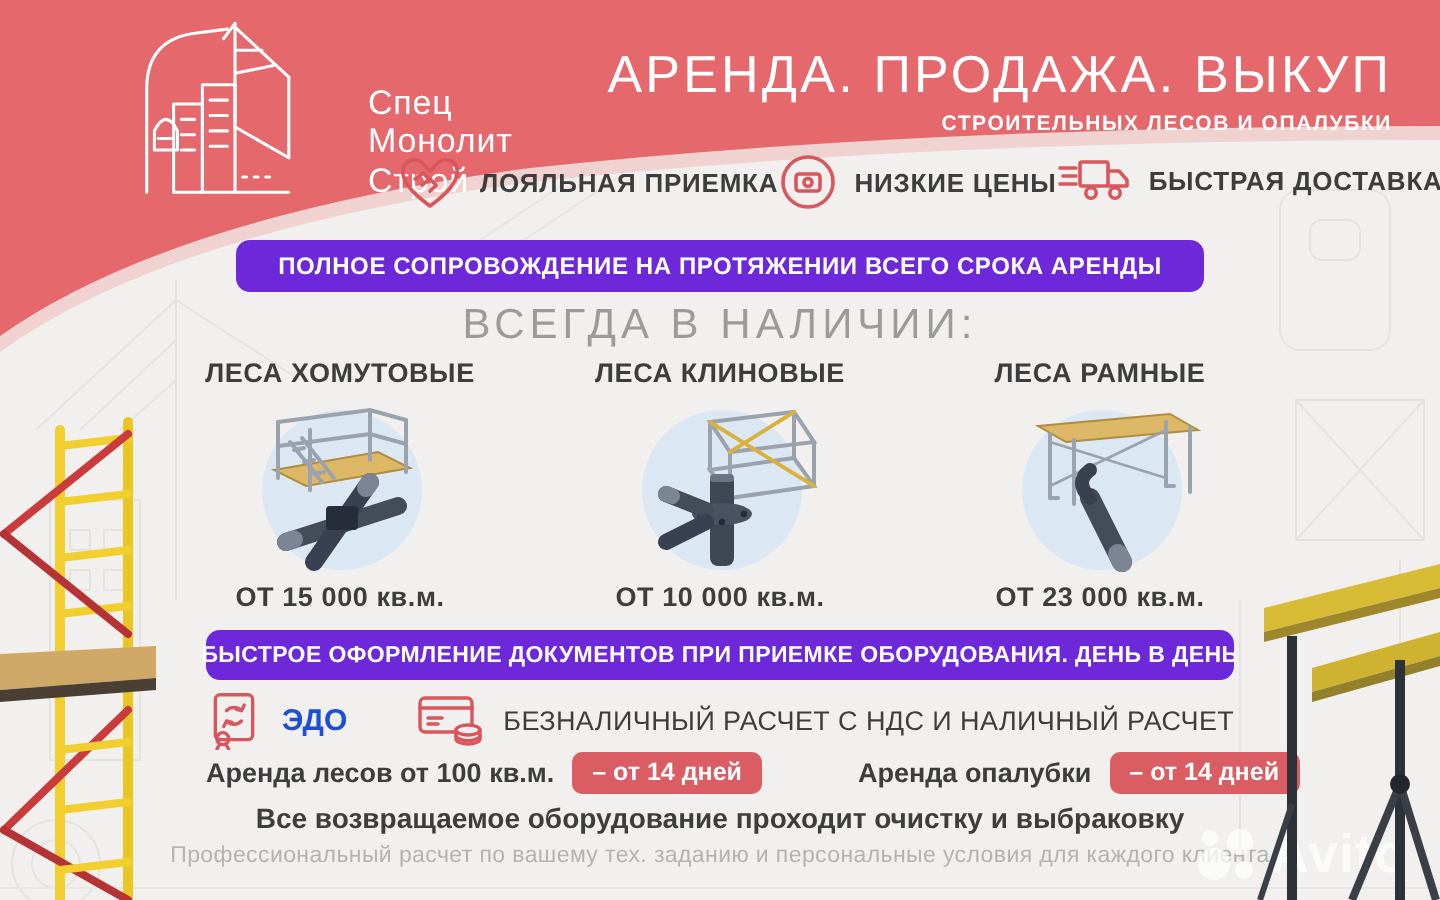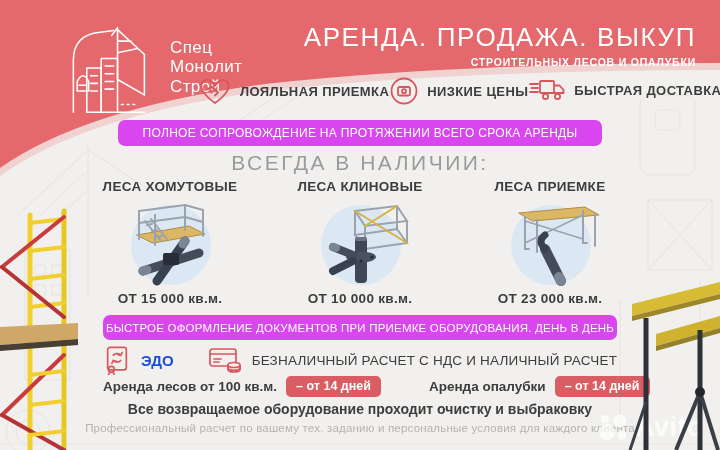--- a/index.html
+++ b/index.html
@@ -5,32 +5,32 @@
   html,body{margin:0;padding:0;}
   body{font-family:"Liberation Sans", sans-serif;}
   .canvas{position:relative;width:720px;height:450px;background:#f1f0ee;overflow:hidden;}
   svg{display:block;}
 
   .bg-pattern{position:absolute;left:0;top:0;z-index:0;}
   .left-tower{position:absolute;left:0;top:205px;z-index:1;}
   .right-formwork{position:absolute;right:0;top:272px;z-index:6;}
   .header-shape{position:absolute;left:0;top:0;z-index:2;}
 
-  .logo{position:absolute;left:58px;top:20px;z-index:3;display:flex;align-items:flex-start;gap:16px;}
+  .logo{position:absolute;left:58px;top:4px;z-index:3;display:flex;align-items:flex-end;gap:30px;}
   .logo-text{color:#fff;font-size:17px;line-height:1.14;font-weight:500;letter-spacing:.4px;margin-top:18px;}
 
   .header-titles{position:absolute;right:24px;top:22px;z-index:3;text-align:right;color:#fff;}
   .main-title{font-size:26px;font-weight:400;letter-spacing:1.6px;}
   .subtitle{font-size:10.5px;font-weight:bold;letter-spacing:.8px;margin-top:3px;}
 
   .features{position:absolute;left:198px;top:76px;width:508px;z-index:3;display:flex;justify-content:space-between;align-items:flex-start;height:34px;}
   .feature{display:flex;align-items:center;gap:8px;}
   .feature-label{font-size:13px;font-weight:bold;color:#3d3d3d;letter-spacing:.4px;white-space:nowrap;}
 
-  .banner{position:absolute;z-index:3;background:#d946ef;color:#fff;font-weight:normal;display:flex;align-items:center;justify-content:center;border-radius:7px;white-space:nowrap;}
+  .banner{position:absolute;z-index:3;background:#6d28d9;color:#fff;font-weight:bold;display:flex;align-items:center;justify-content:center;border-radius:7px;white-space:nowrap;}
   .banner-top{left:118px;top:120px;width:484px;height:26px;font-size:12px;letter-spacing:.3px;}
   .banner-mid{left:103px;top:315px;width:514px;height:25px;font-size:11.5px;letter-spacing:.2px;}
 
   .always-heading{position:absolute;left:0;top:151px;width:720px;z-index:3;text-align:center;color:#9b9b9b;font-size:21px;letter-spacing:2.5px;}
 
   .products{position:absolute;left:80px;top:179px;width:560px;z-index:3;display:flex;justify-content:space-between;}
   .product{width:180px;text-align:center;}
   .product-name{font-size:13.5px;font-weight:bold;color:#3d3d3d;letter-spacing:.3px;}
   .product-img{height:92px;margin-top:3px;display:flex;justify-content:center;}
   .product-price{font-size:13.5px;font-weight:bold;color:#3d3d3d;letter-spacing:.3px;margin-top:2px;}
@@ -228,21 +228,21 @@
             <line x1="38" y1="74" x2="58" y2="64" stroke="#394050" stroke-width="8"></line>
             <line x1="38" y1="50" x2="41" y2="51" stroke="#7c8594" stroke-width="8"></line>
             <rect x="60" y="40" width="12" height="4" rx="2" fill="#6b7382"></rect>
           </g>
         </svg>
       </div>
       <div class="product-price">ОТ 10 000 кв.м.</div>
     </div>
 
     <div class="product">
-      <div class="product-name">ЛЕСА ПРИЕМКЕ</div>
+      <div class="product-name">ЛЕСА РАМНЫЕ</div>
       <div class="product-img">
         <svg width="130" height="92" viewBox="0 0 130 92">
           <circle cx="66" cy="48" r="40" fill="#dbe7f3"></circle>
           <g stroke="#9aa3ad" stroke-width="2" fill="none" stroke-linecap="round">
             <polygon points="34,16 100,10 114,18 48,24" fill="#dcb765" stroke="#b08c3e" stroke-width="1"></polygon>
             <line x1="40" y1="20" x2="40" y2="52"></line>
               <line x1="98" y1="14" x2="98" y2="46"></line>
             <line x1="52" y1="23" x2="52" y2="55"></line>
               <line x1="110" y1="17" x2="110" y2="49"></line>
             <path d="M40 24 L98 42 M40 46 L98 18" stroke-width="1.4"></path>

